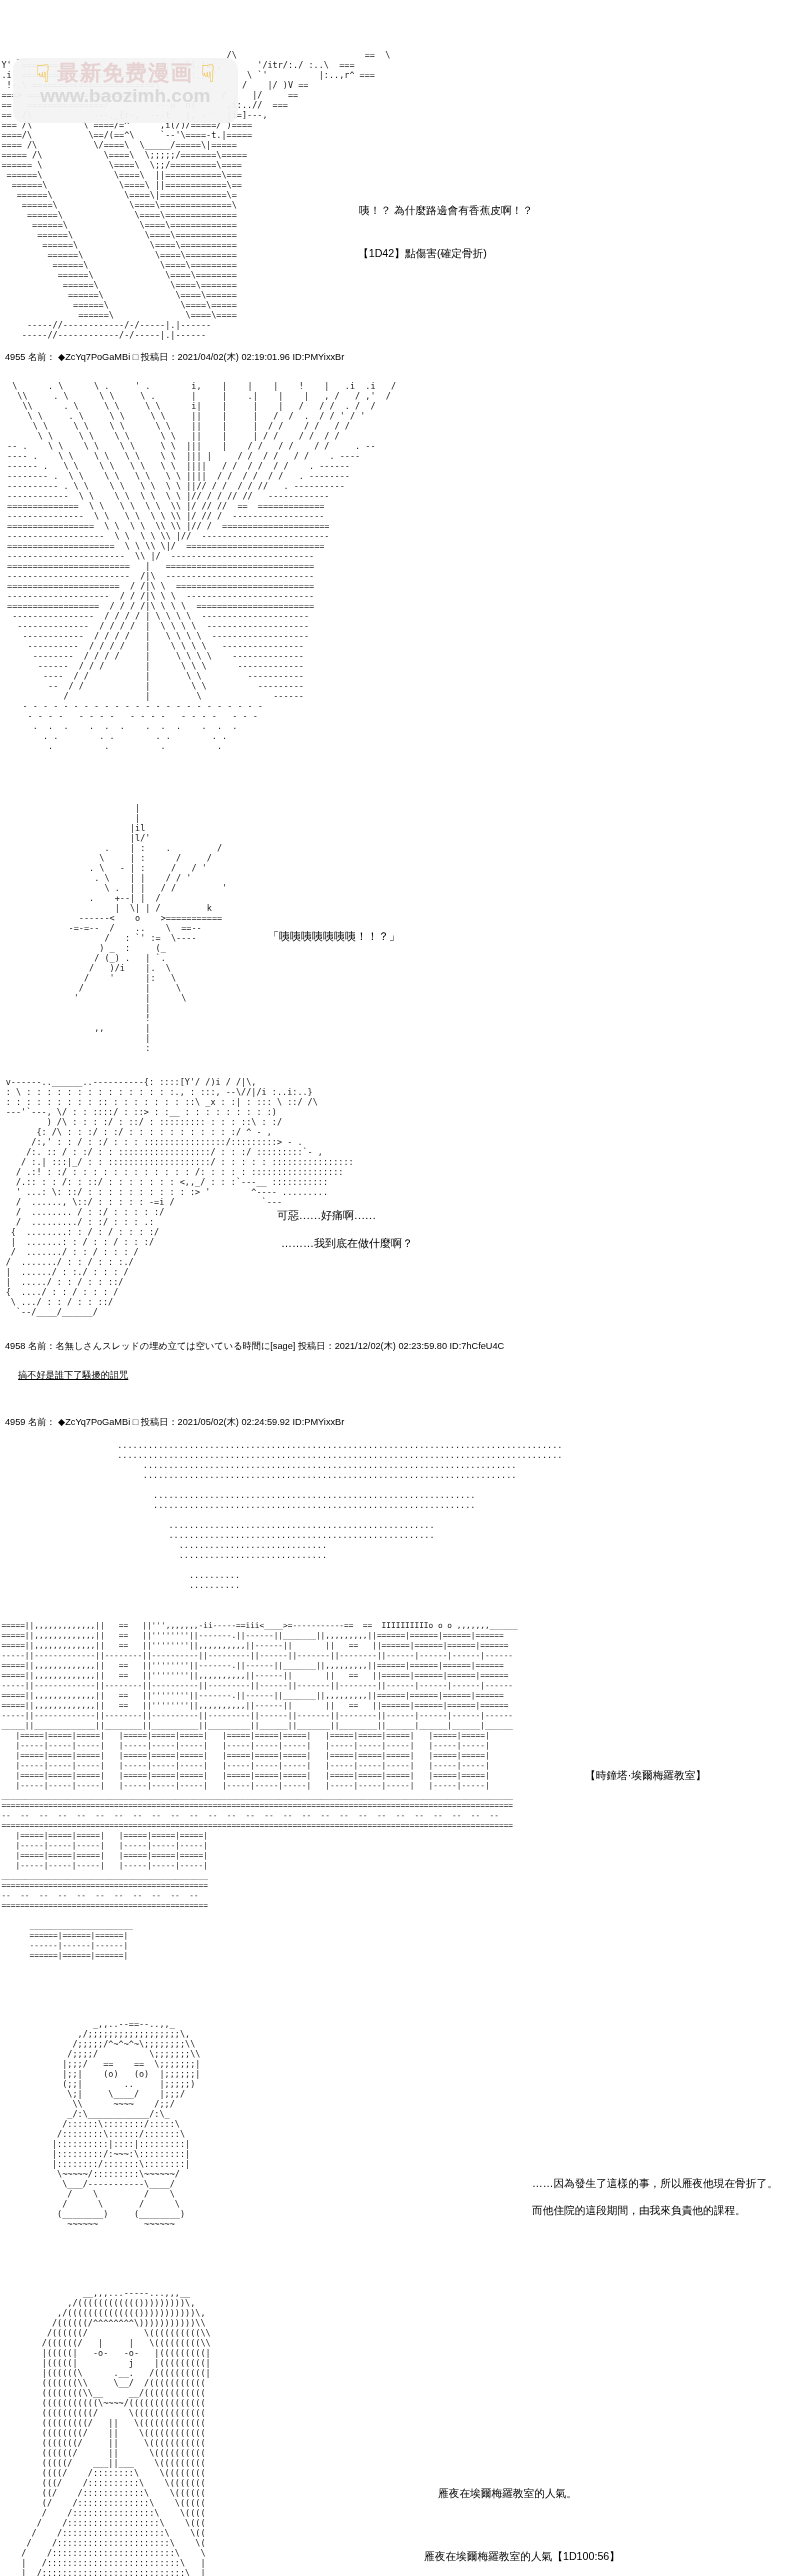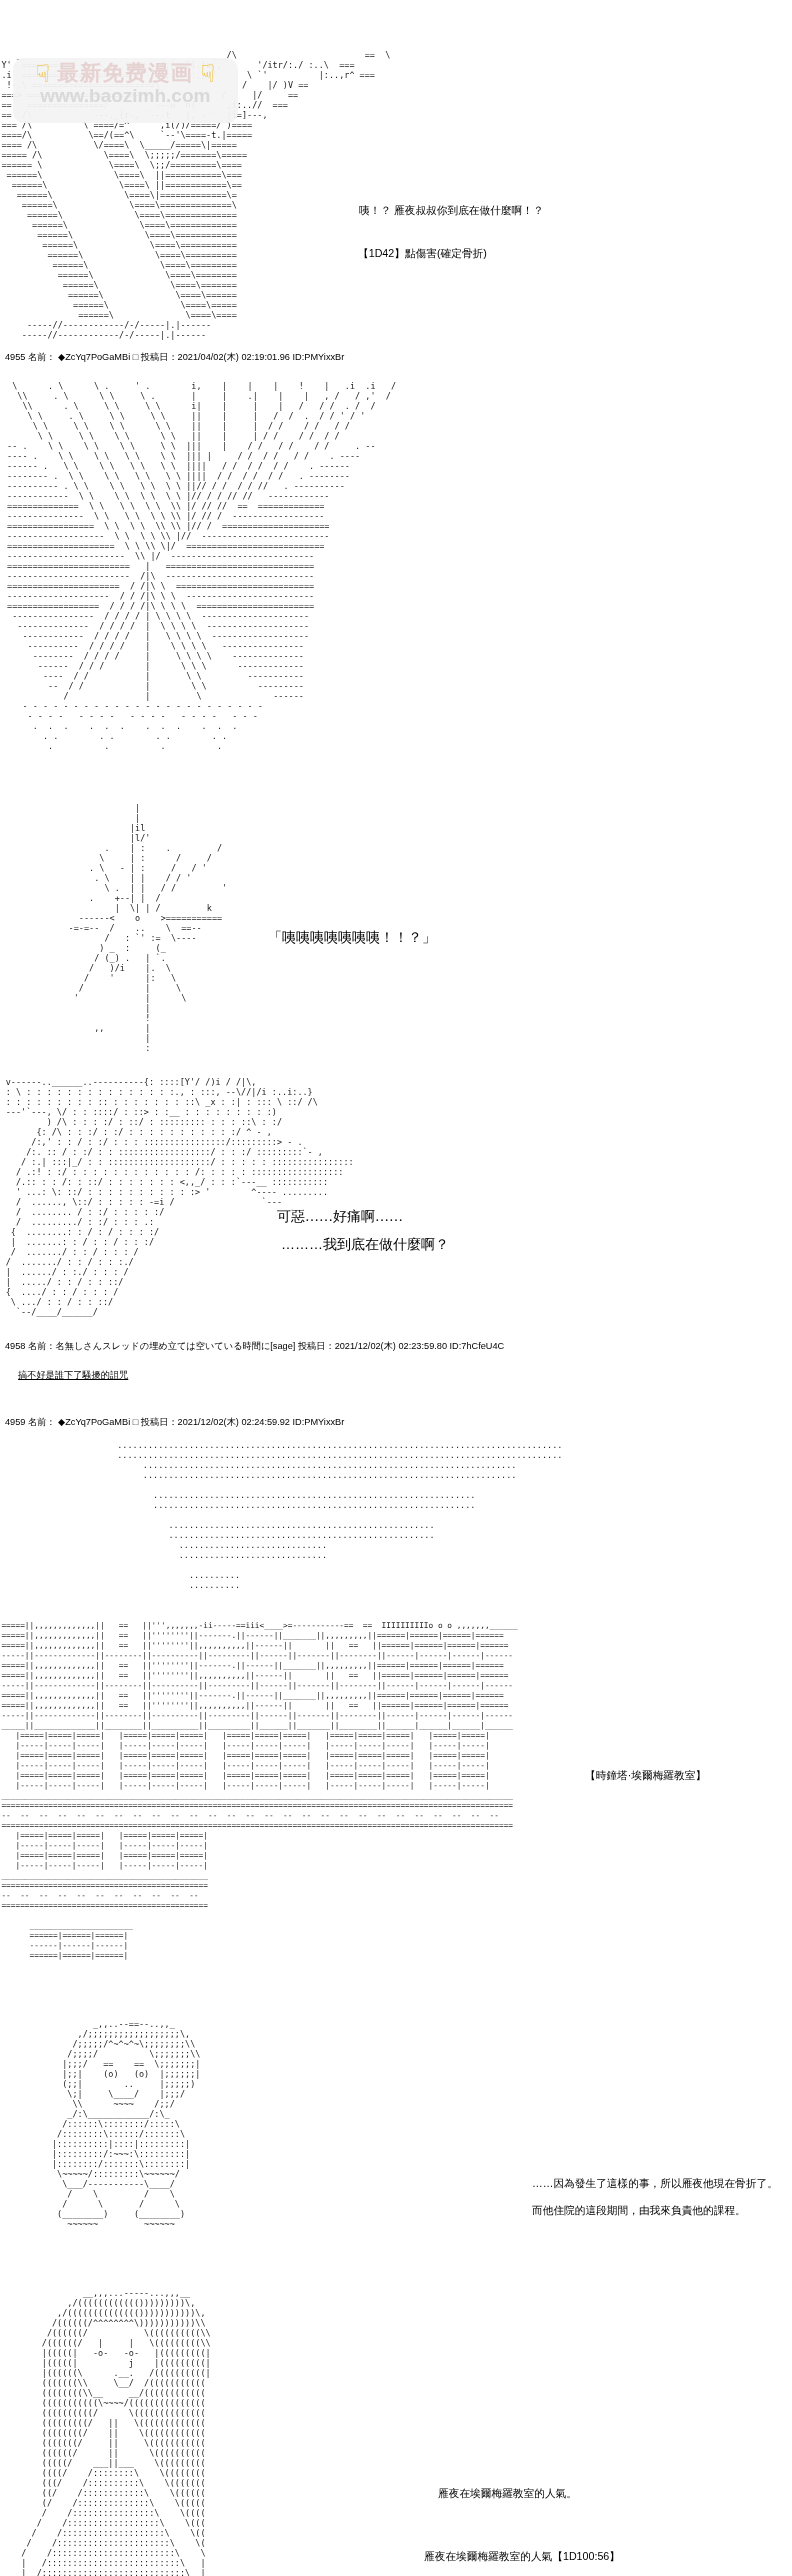--- a/index.html
+++ b/index.html
@@ -3,21 +3,21 @@
 <meta charset="utf-8">
 <style>
   html,body{margin:0;padding:0;background:#ffffff;}
   #page{position:relative;width:793px;height:2576px;background:#ffffff;overflow:hidden;
         font-family:"Liberation Sans","DejaVu Sans",sans-serif;color:#000;margin-top:47px;}
   .art{position:absolute;font-family:"DejaVu Sans Mono",monospace;font-size:8.5px;line-height:10px;
        color:#1c1c1c;white-space:pre;margin:0;}
   .art-sm{font-size:7.8px;line-height:10px;}
   .txt{position:absolute;white-space:nowrap;color:#000;}
   .t15{font-size:10.7px;}
-  .t12{font-size:14px;}
+  .t12{font-size:11px;}
   .hdr{font-size:9.2px;}
   .wm{position:absolute;left:12.8px;top:11.4px;width:225px;height:65px;background:rgba(243,243,243,0.95);
       border-radius:11.4px;z-index:5;}
   .wm-row1{display:flex;align-items:center;justify-content:center;gap:7.1px;margin-top:2.8px;}
   .wm-hand{font-size:24px;color:#f4b512;line-height:25.6px;}
   .wm-title{font-size:21.3px;font-weight:bold;color:#e7d2d2;letter-spacing:1.4px;line-height:25.6px;}
   .wm-url{text-align:center;font-size:19px;font-weight:bold;color:#d9d9d9;margin-top:-2.1px;}
 </style>
 </head>
 <body>
@@ -56,21 +56,21 @@
 
   <div class="wm">
     <div class="wm-row1">
       <span class="wm-hand">☟</span>
       <span class="wm-title">最新免费漫画</span>
       <span class="wm-hand">☟</span>
     </div>
     <div class="wm-url">www.baozimh.com</div>
   </div>
 
-  <div class="txt t15" style="left:359px;top:157px;">咦！？ 雁夜叔叔你到底在做什麼啊！？</div>
+  <div class="txt t15" style="left:359px;top:157px;">咦！？ 為什麼路邊會有香蕉皮啊！？</div>
   <div class="txt t15" style="left:358px;top:200px;">【1D42】點傷害(確定骨折)</div>
 
   <div class="txt hdr" style="left:5px;top:304px;">4955 名前： ◆ZcYq7PoGaMBi □ 投稿日：2021/04/02(木) 02:19:01.96 ID:PMYixxBr</div>
 
   <pre class="art" style="left:7.1px;top:334px;"> \      . \      \ .     ' .        i,    |    |    |    !    |   .i  .i   /
   \\     . \      \ \     \ .       |     |    .|    |    |   , /   / ,'  /
    \\      . \     \ \     \ \      i|    |     |    |   /   / /  . /  /
     \ \     . \     \ \     \ \     ||    |     |   /  /  .  / / ' / '
      \ \     \ \    \ \      \ \    ||    |     |  / /    / /   / /
       \ \     \ \    \ \      \ \   ||    |     | / /    / /  / /
@@ -158,21 +158,21 @@
 {  ..../ : : / : : : /
  \ .../ : : / : : ::/
   `--/____/______/</pre>
 
   <div class="txt t12" style="left:277px;top:1161px;font-family:Liberation Serif, serif;">可惡……好痛啊……</div>
   <div class="txt t12" style="left:281px;top:1189px;">………我到底在做什麼啊？</div>
 
   <div class="txt hdr" style="left:5px;top:1293px;">4958 名前：名無しさんスレッドの埋め立ては空いている時間に[sage] 投稿日：2021/12/02(木) 02:23:59.80 ID:7hCfeU4C</div>
   <div class="txt hdr" style="left:18px;top:1322px;text-decoration:underline;">搞不好是誰下了騷擾的詛咒</div>
 
-  <div class="txt hdr" style="left:5px;top:1369px;">4959 名前： ◆ZcYq7PoGaMBi □ 投稿日：2021/12/02(木) 02:24:59.92 ID:PMYixxBr</div>
+  <div class="txt hdr" style="left:5px;top:1369px;">4959 名前： ◆ZcYq7PoGaMBi □ 投稿日：2021/05/02(木) 02:24:59.92 ID:PMYixxBr</div>
 
   <pre class="art" style="left:107px;top:1393px;">  .......................................................................................
   .......................................................................................
        .........................................................................
        .........................................................................
 
          ...............................................................
          ...............................................................
 
             ....................................................

